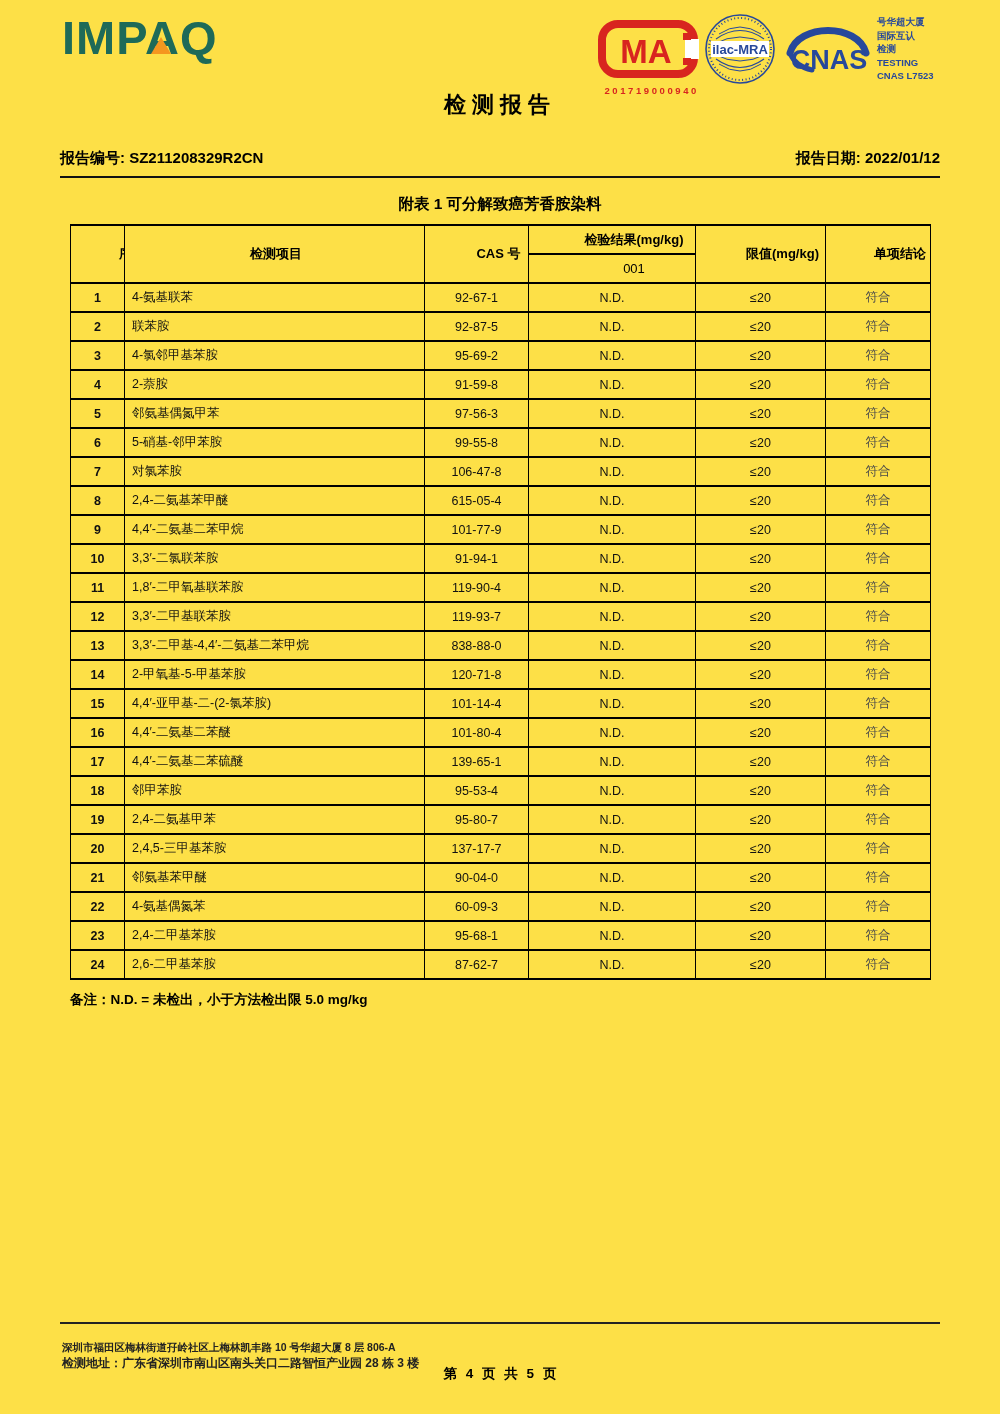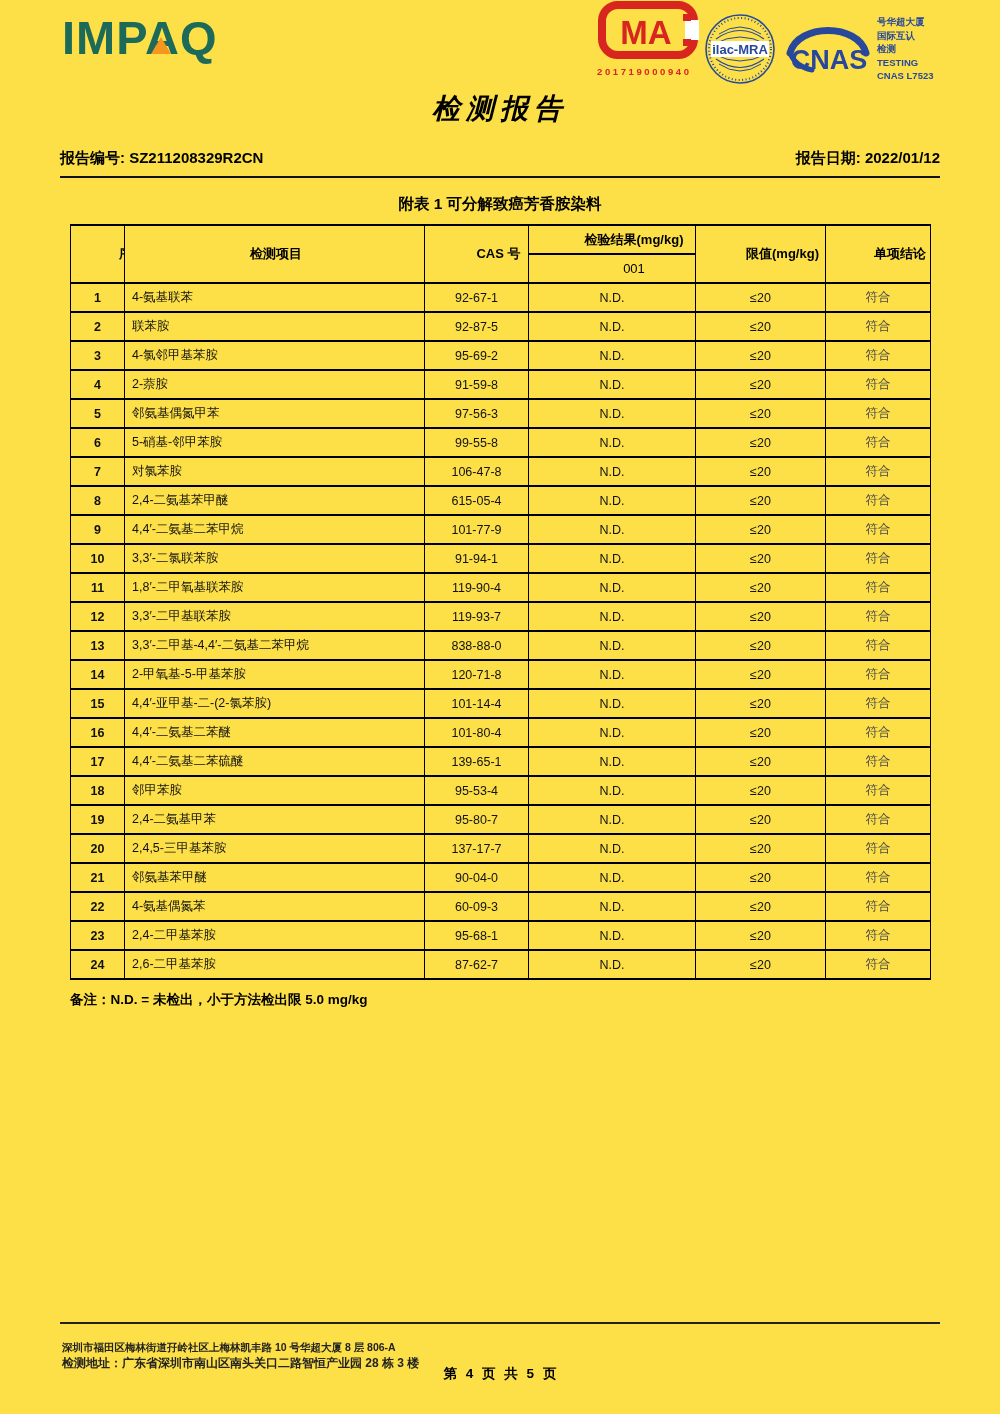--- a/index.html
+++ b/index.html
@@ -21,31 +21,30 @@
   }
   .brand-tri {
     position: absolute; left: 89px; top: 27px;
     width: 0; height: 0;
     border-left: 10px solid transparent;
     border-right: 10px solid transparent;
     border-bottom: 17px solid #f5971f;
   }
   
   .certs { position: absolute; left: 0; top: 0; width: 1000px; height: 100px; }
-  .cma { position: absolute; left: 597px; top: 0; width: 102px; text-align: left; }
+  .cma { position: absolute; left: 597px; top: 19px; width: 102px; text-align: right; }
   .cma-number { margin-top: 2px; color: #d8251f; font-size: 9.5px; font-weight: 700; letter-spacing: 2.6px; white-space: nowrap; }
   .ilac { position: absolute; left: 703px; top: 12px; }
   .cnas { position: absolute; left: 782px; top: 17px; }
   .cnas-text { position: absolute; left: 877px; top: 15px; color: #27489b; font-size: 9.5px; line-height: 13.5px; font-weight: 600; }
   
   .doc-title {
     position: absolute; top: 90px; left: 0; width: 100%;
-    text-align: center; font-size: 28px; font-weight: 700; letter-spacing: 6px;
+    text-align: center; font-size: 22px; font-weight: 700; letter-spacing: 6px;
     color: #000;
-    font-style: italic;
   }
   .report-row {
     position: absolute; top: 149px; left: 60px; width: 880px;
     display: flex; justify-content: space-between;
     font-size: 15px; font-weight: 700; color: #000;
   }
   .rule { position: absolute; top: 176px; left: 60px; width: 880px; border-top: 2.5px solid #111; }
   .table-title {
     position: absolute; top: 194px; left: 0; width: 100%;
     text-align: center; font-size: 15.5px; font-weight: 700; color: #000;

